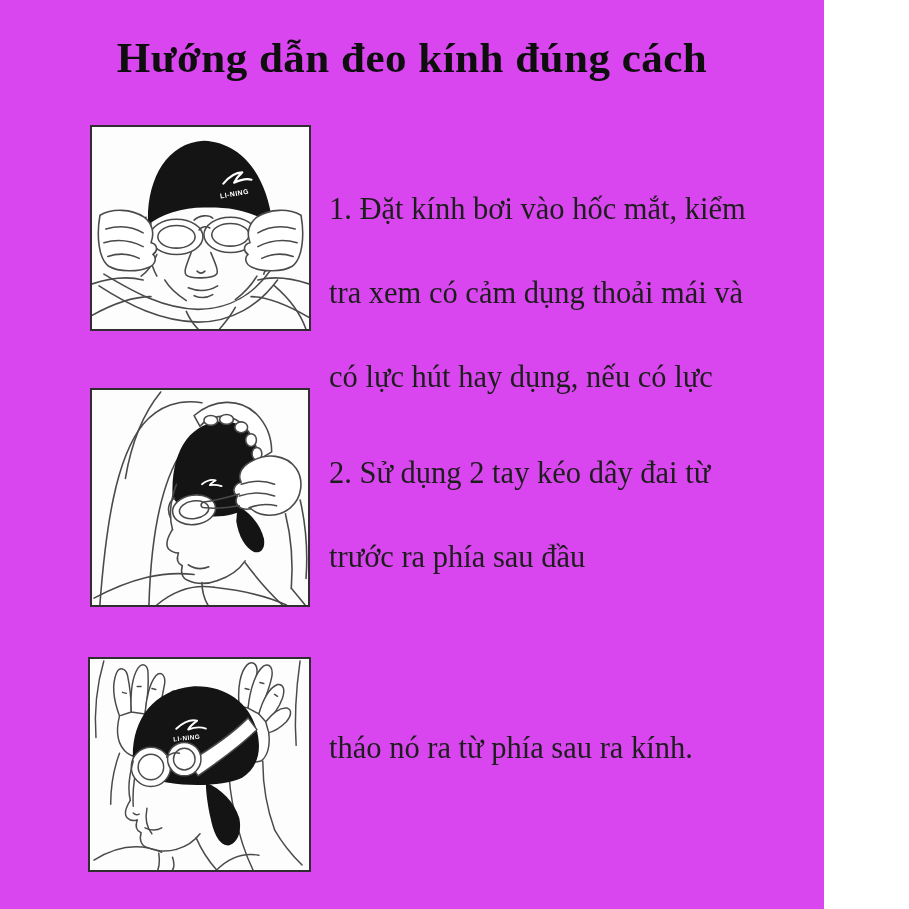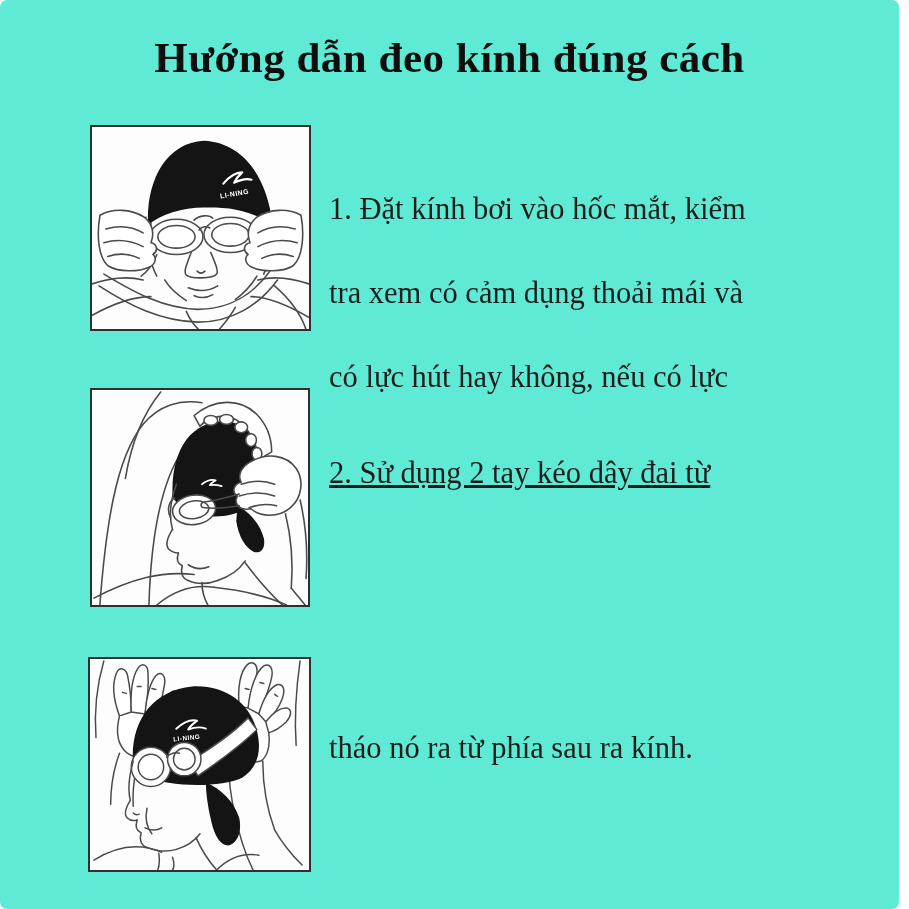--- a/index.html
+++ b/index.html
@@ -1,24 +1,23 @@
 <!DOCTYPE html>
 <html><head>
 <meta charset="utf-8">
 <style>
   * { margin: 0; padding: 0; box-sizing: border-box; }
   html, body { background: #ffffff; }
   .page {
     position: relative;
-    width: 899px;
+    width: 824px;
     height: 909px;
-    background: #5eead4;
+    background: #d946ef;
     overflow: hidden;
     font-family: "Liberation Serif", "DejaVu Serif", serif;
-    border-radius: 7px;
   }
   .title {
     position: absolute;
     top: 33px;
     left: 0;
     width: 100%;
     text-align: center;
     font-size: 43px;
     font-weight: bold;
     color: #0e0e0e;
@@ -35,21 +34,21 @@
   .fig-3 { left: 88px;  top: 657px; width: 223px; height: 215px; }
   .step-text {
     position: absolute;
     left: 329px;
     color: #1d1d1d;
     font-size: 30.5px;
     line-height: 40px;
   }
   .step-text .line { display: block; white-space: pre; margin-top: 44px; }
   .text-1 { top: 145px; }
-  .text-2 { top: 409px; text-decoration: underline; }
+  .text-2 { top: 409px; }
   .text-3 { top: 684px; }
   .logo-text {
     font-family: "Liberation Sans", "DejaVu Sans", sans-serif;
     font-weight: bold;
     letter-spacing: 0.5px;
   }
 </style>
 </head>
 <body>
 
@@ -109,21 +108,21 @@
 
         <path d="M96,188 C100,197 104,202 108,206"></path>
         <path d="M146,184 C140,195 134,201 130,206"></path>
       </g>
     </svg>
   </figure>
 
   <p class="step-text text-1">
     <span class="line">1. Đặt kính bơi vào hốc mắt, kiểm</span>
     <span class="line">tra xem có cảm dụng thoải mái và</span>
-    <span class="line">có lực hút hay không, nếu có lực</span>
+    <span class="line">có lực hút hay dụng, nếu có lực</span>
   </p>
 
   <figure class="fig fig-2">
     <svg viewBox="0 0 220 219">
       <g stroke="#4a4a4a" stroke-width="1.6" fill="none" stroke-linecap="round" stroke-linejoin="round">
 
         <path d="M8,219 C14,140 24,70 52,35 C68,16 90,9 112,13"></path>
         <path d="M58,219 C60,150 70,95 92,62 C100,50 110,44 122,42"></path>
         <path d="M70,2 C52,24 40,54 34,90"></path>
 
@@ -165,20 +164,21 @@
         <path d="M156,176 C168,192 180,206 194,219"></path>
         <path d="M2,212 C40,192 72,184 104,188"></path>
         <path d="M66,219 C84,204 104,198 124,201"></path>
         <path d="M124,201 C152,204 178,210 198,219"></path>
       </g>
     </svg>
   </figure>
 
   <p class="step-text text-2">
     <span class="line">2. Sử dụng 2 tay kéo dây đai từ</span>
+    <span class="line">trước ra phía sau đầu</span>
   </p>
 
   <figure class="fig fig-3">
     <svg viewBox="0 0 223 215">
       <g stroke="#4a4a4a" stroke-width="1.5" fill="none" stroke-linecap="round" stroke-linejoin="round">
 
         <path d="M14,2 C7,26 4,52 6,80"></path>
         <path d="M214,2 C210,30 208,60 210,88"></path>
 
         <g>

